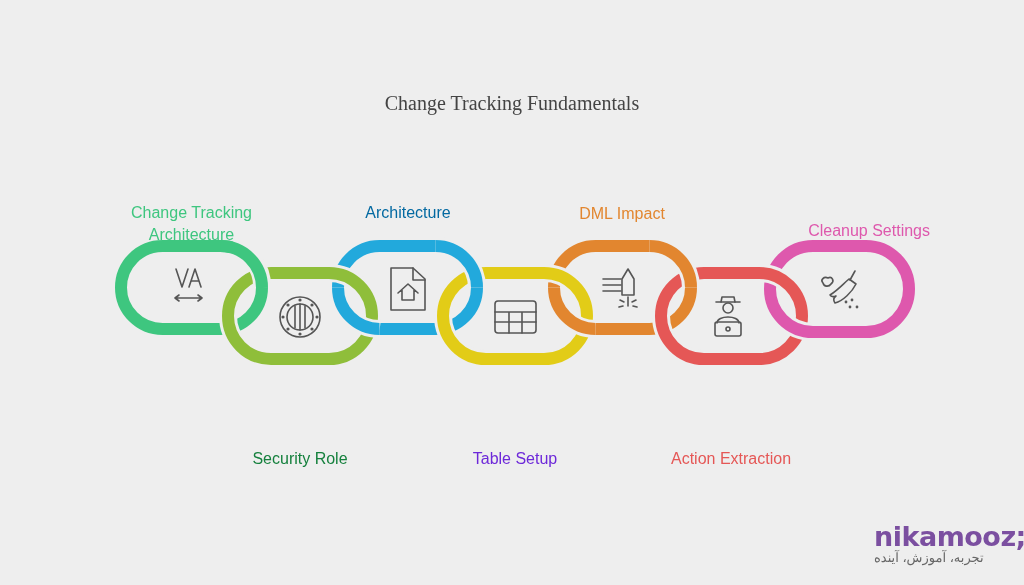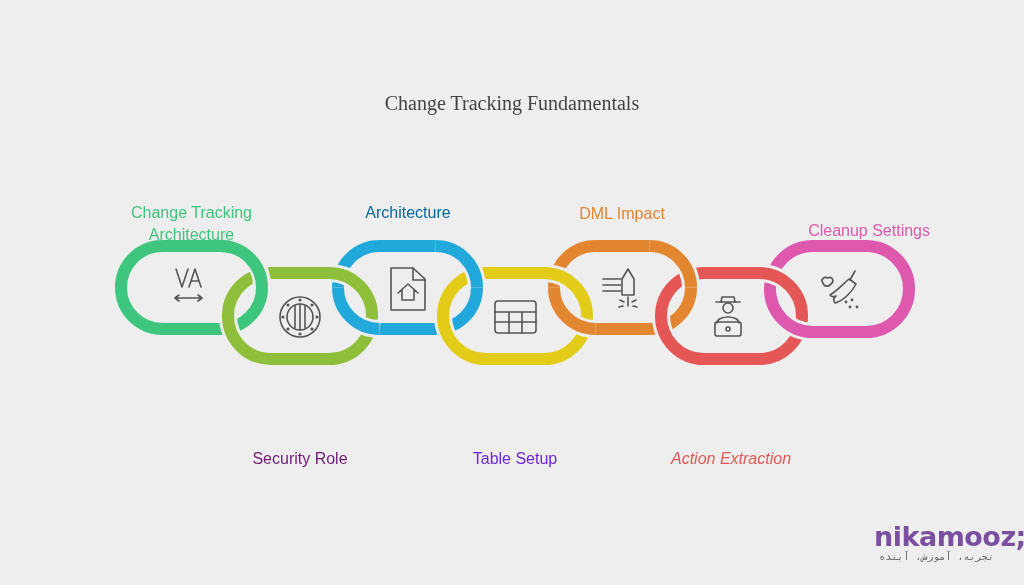--- a/index.html
+++ b/index.html
@@ -4,47 +4,47 @@
 <style>
   html, body { margin:0; padding:0; }
   body { width:1024px; height:585px; background:#eeeeee; position:relative; overflow:hidden;
          font-family:"Liberation Sans", "DejaVu Sans", sans-serif; }
   .title { position:absolute; top:92px; left:0; width:1024px; text-align:center;
            font-size:20px; color:#444444;font-family:Liberation Serif, serif; }
   .label { position:absolute; text-align:center; font-size:16px; line-height:22px; font-weight:normal;margin-top:48px; }
   svg.chain { position:absolute; left:0; top:0; }
   .logo { position:absolute; left:874px; top:522px; }
   .logo-main { font-family:"DejaVu Sans", sans-serif; font-weight:bold; font-size:27px; color:#7b4fa0; letter-spacing:-0.5px; line-height:30px; }
-  .logo-sub { font-size:10px; color:#666666; direction:rtl; text-align:center; width:125px; line-height:12px; font-family:Liberation Mono, monospace; }
+  .logo-sub { font-size:13px; color:#666666; direction:rtl; text-align:left; width:125px; line-height:12px; font-family:Liberation Sans, sans-serif; }
 </style>
 </head>
 <body>
 
 <div class="title">Change Tracking Fundamentals</div>
 
 <div class="label" style="left:100px; top:154px; width:183px; color:#3ec67f;">
   <div>Change Tracking</div>
   <div>Architecture</div>
 </div>
 <div class="label" style="left:318px; top:154px; width:180px; color:#0369a1;">
   <div>Architecture</div>
 </div>
 <div class="label" style="left:532px; top:155px; width:180px; color:#e2862f;">
   <div>DML Impact</div>
 </div>
 <div class="label" style="left:748px; top:172px; width:182px; color:#de58ad;text-align:right;">
   <div>Cleanup Settings</div>
 </div>
-<div class="label" style="left:210px; top:400px; width:180px; color:#701a75;">
+<div class="label" style="left:210px; top:400px; width:180px; color:#15803d;">
   <div>Security Role</div>
 </div>
 <div class="label" style="left:425px; top:400px; width:180px; color:#6d28d9;">
   <div>Table Setup</div>
 </div>
-<div class="label" style="left:631px; top:400px; width:200px; color:#e55756;font-style:italic;">
+<div class="label" style="left:631px; top:400px; width:200px; color:#e55756;">
   <div>Action Extraction</div>
 </div>
 
 <svg class="chain" width="1024" height="585" viewBox="0 0 1024 585">
 
   <g fill="none" stroke-width="12">
     <rect x="121" y="246" width="141" height="83" rx="41.5" stroke="#3ec67f"></rect>
     <rect x="338" y="246" width="139" height="83" rx="41.5" stroke="#22a9dc"></rect>
     <rect x="554" y="246" width="137" height="83" rx="41.5" stroke="#e2862f"></rect>
     <rect x="770" y="246" width="139" height="86" rx="43" stroke="#de58ad"></rect>

